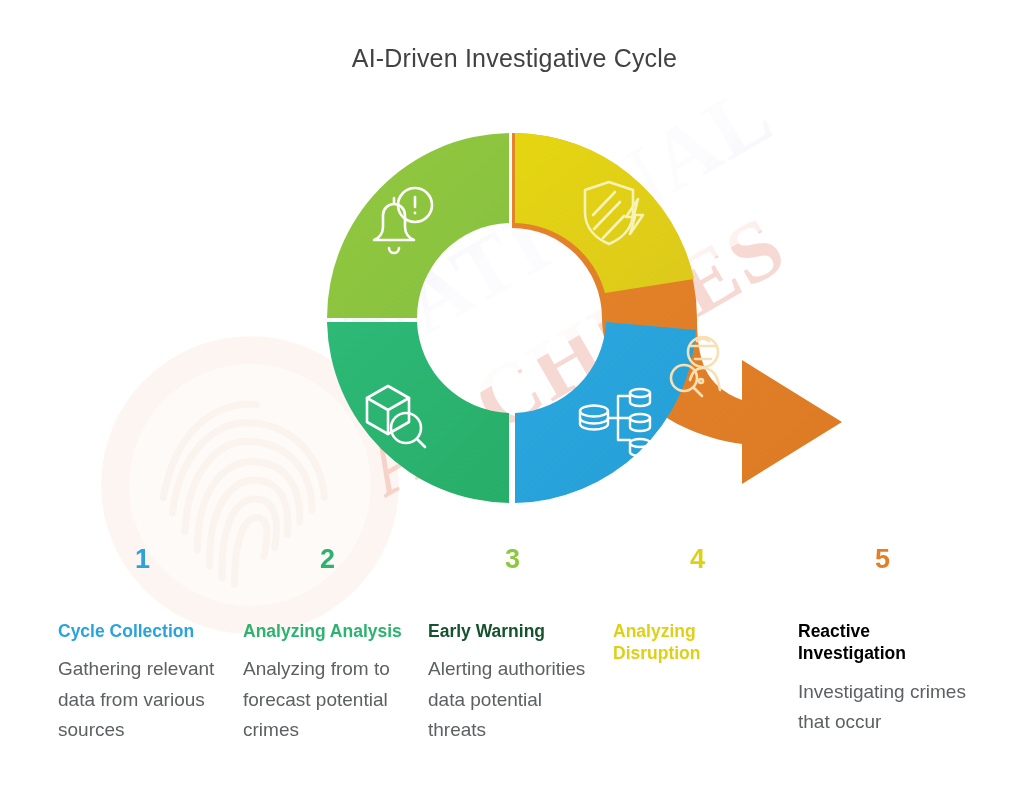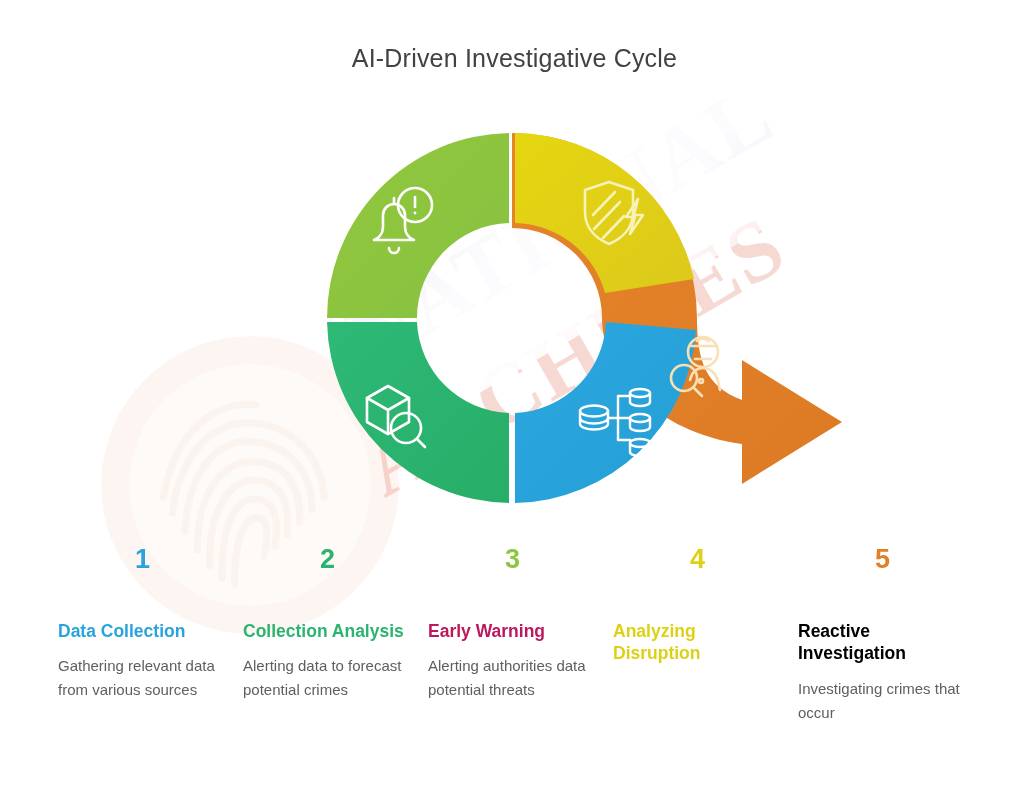--- a/index.html
+++ b/index.html
@@ -125,21 +125,21 @@
     line-height: 1;
     margin-bottom: 47px;
   }
   .step-title {
     font-size: 17.5px;
     font-weight: 700;
     line-height: 1.28;
     margin-bottom: 12px;
   }
   .step-desc {
-    font-size: 15px;
+    font-size: 19px;
     font-weight: 400;
     color: #5d6063;
     line-height: 1.6;
   }
 </style>
 </head>
 <body>
 
 <div id="stage">
 
@@ -264,33 +264,33 @@
       <path d="M694 388 l8 8"></path>
       <circle cx="701" cy="381" r="2"></circle>
     </g>
 
   </svg>
 
   <div id="steps">
 
     <div class="step">
       <div class="step-num" style="color:#29a3dc">1</div>
-      <div class="step-title" style="color:#29a3dc">Data Collection</div>
+      <div class="step-title" style="color:#29a3dc">Cycle Collection</div>
       <div class="step-desc">Gathering relevant data from various sources</div>
     </div>
 
     <div class="step">
       <div class="step-num" style="color:#2cb36f">2</div>
-      <div class="step-title" style="color:#2cb36f">Collection Analysis</div>
-      <div class="step-desc">Alerting data to forecast potential crimes</div>
+      <div class="step-title" style="color:#2cb36f">Analyzing Analysis</div>
+      <div class="step-desc">Analyzing from to forecast potential crimes</div>
     </div>
 
     <div class="step">
       <div class="step-num" style="color:#8dc63f">3</div>
-      <div class="step-title" style="color:#be185d">Early Warning</div>
+      <div class="step-title" style="color:#14532d">Early Warning</div>
       <div class="step-desc">Alerting authorities data potential threats</div>
     </div>
 
     <div class="step">
       <div class="step-num" style="color:#ddd116">4</div>
       <div class="step-title" style="color:#ddd116">Analyzing Disruption</div>
     </div>
 
     <div class="step">
       <div class="step-num" style="color:#e2802a">5</div>

